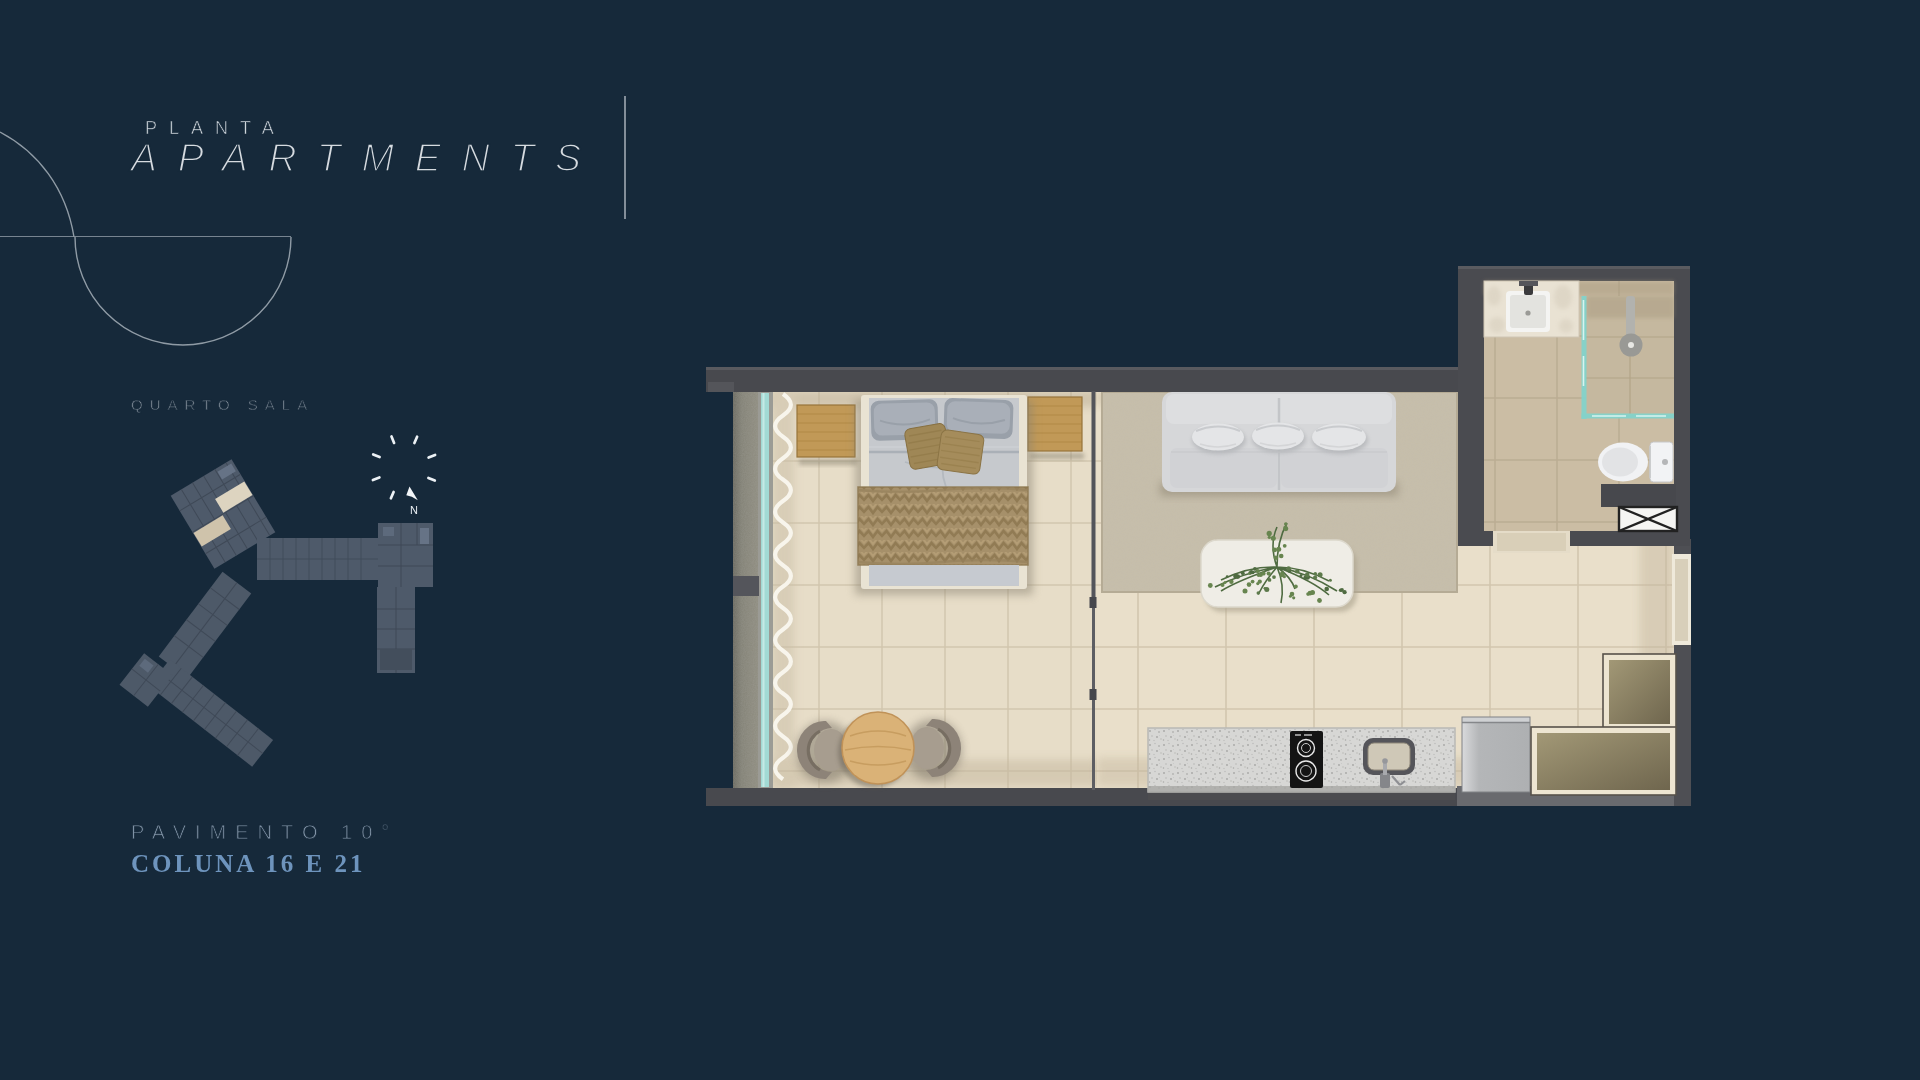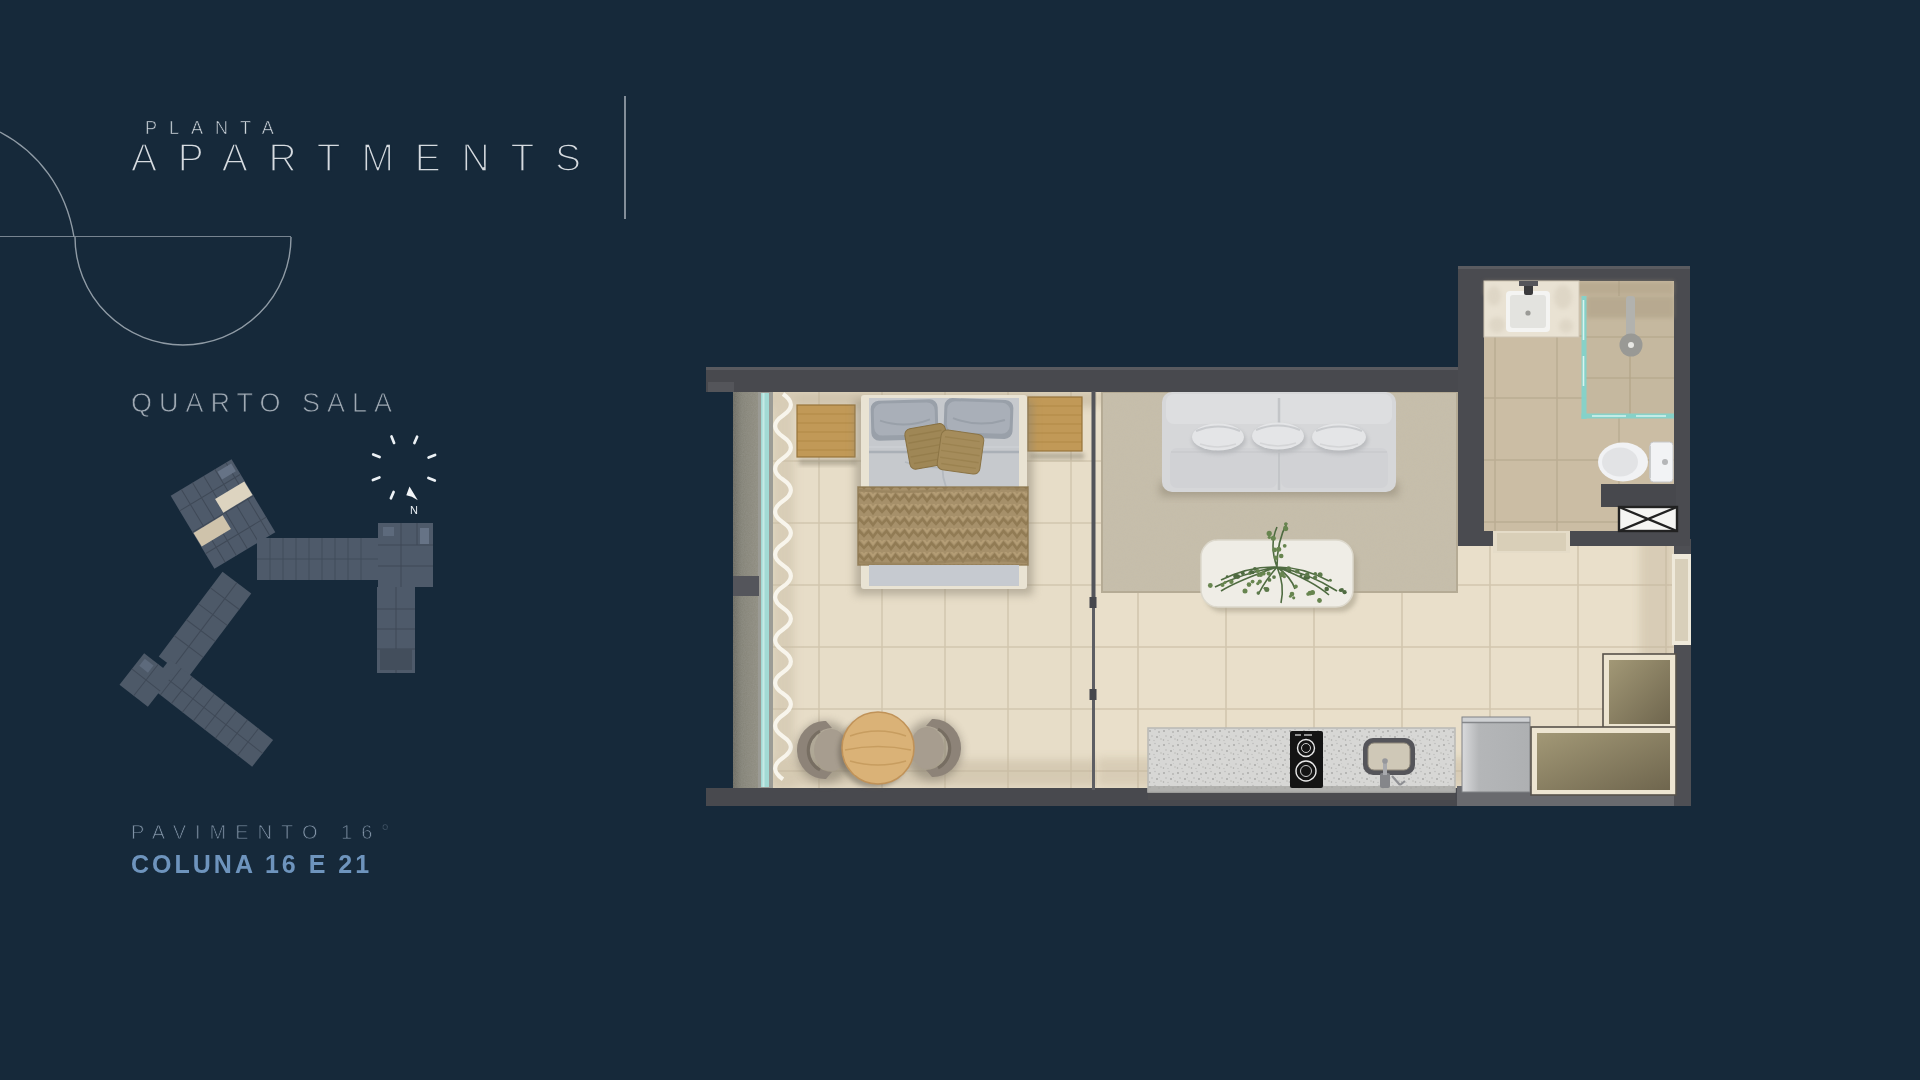--- a/index.html
+++ b/index.html
@@ -480,23 +480,23 @@
     </g>
 
     <rect x="1493" y="531" width="77" height="22" fill="#e5dcc8"></rect>
     <rect x="1497" y="533" width="69" height="18" fill="#d9cfb8"></rect>
   </g>
 </g>
 </svg>
 
 <div class="txt" style="left:132px;top:118px;font-size:18px;letter-spacing:12px;color:#cfd6dc;margin-left:13px;-webkit-text-stroke:0.6px #16293a;">PLANTA</div>
 
-<div class="txt" style="left:131px;top:136px;font-size:39px;letter-spacing:20.8px;color:#d6dbe0;font-weight:400;-webkit-text-stroke:1.7px #16293a;">APARTMENTS</div>
+<div class="txt" style="left:131px;top:136px;font-size:39px;letter-spacing:20.8px;color:#d6dbe0;font-weight:400;font-style:italic;-webkit-text-stroke:1.7px #16293a;">APARTMENTS</div>
 
 <div class="txt" style="left:624px;top:96px;width:2px;height:123px;background:#96a0aa;opacity:.85;"></div>
 
 
-<div class="txt" style="left:131px;top:388px;font-size:27px;letter-spacing:7px;color:#9fa9b3;-webkit-text-stroke:0.8px #16293a;">QUARTO SALA</div>
-
-<div class="txt" style="left:131px;top:821px;font-size:20px;letter-spacing:9px;color:#8496a9;-webkit-text-stroke:0.8px #16293a;">PAVIMENTO 16°</div>
-
-<div class="txt" style="left:131px;top:850px;font-size:25px;letter-spacing:3px;color:#6e94bd;font-weight:bold;">COLUNA 16 E 21</div>
+<div class="txt" style="left:131px;top:396px;font-size:15px;letter-spacing:7px;color:#9fa9b3;-webkit-text-stroke:0.8px #16293a;">QUARTO SALA</div>
+
+<div class="txt" style="left:131px;top:821px;font-size:20px;letter-spacing:9px;color:#8496a9;-webkit-text-stroke:0.8px #16293a;">PAVIMENTO 10°</div>
+
+<div class="txt" style="left:131px;top:850px;font-size:25px;letter-spacing:3px;color:#6e94bd;font-weight:bold;font-family:Liberation Serif, serif;">COLUNA 16 E 21</div>
 </div>
 
 </body></html>

